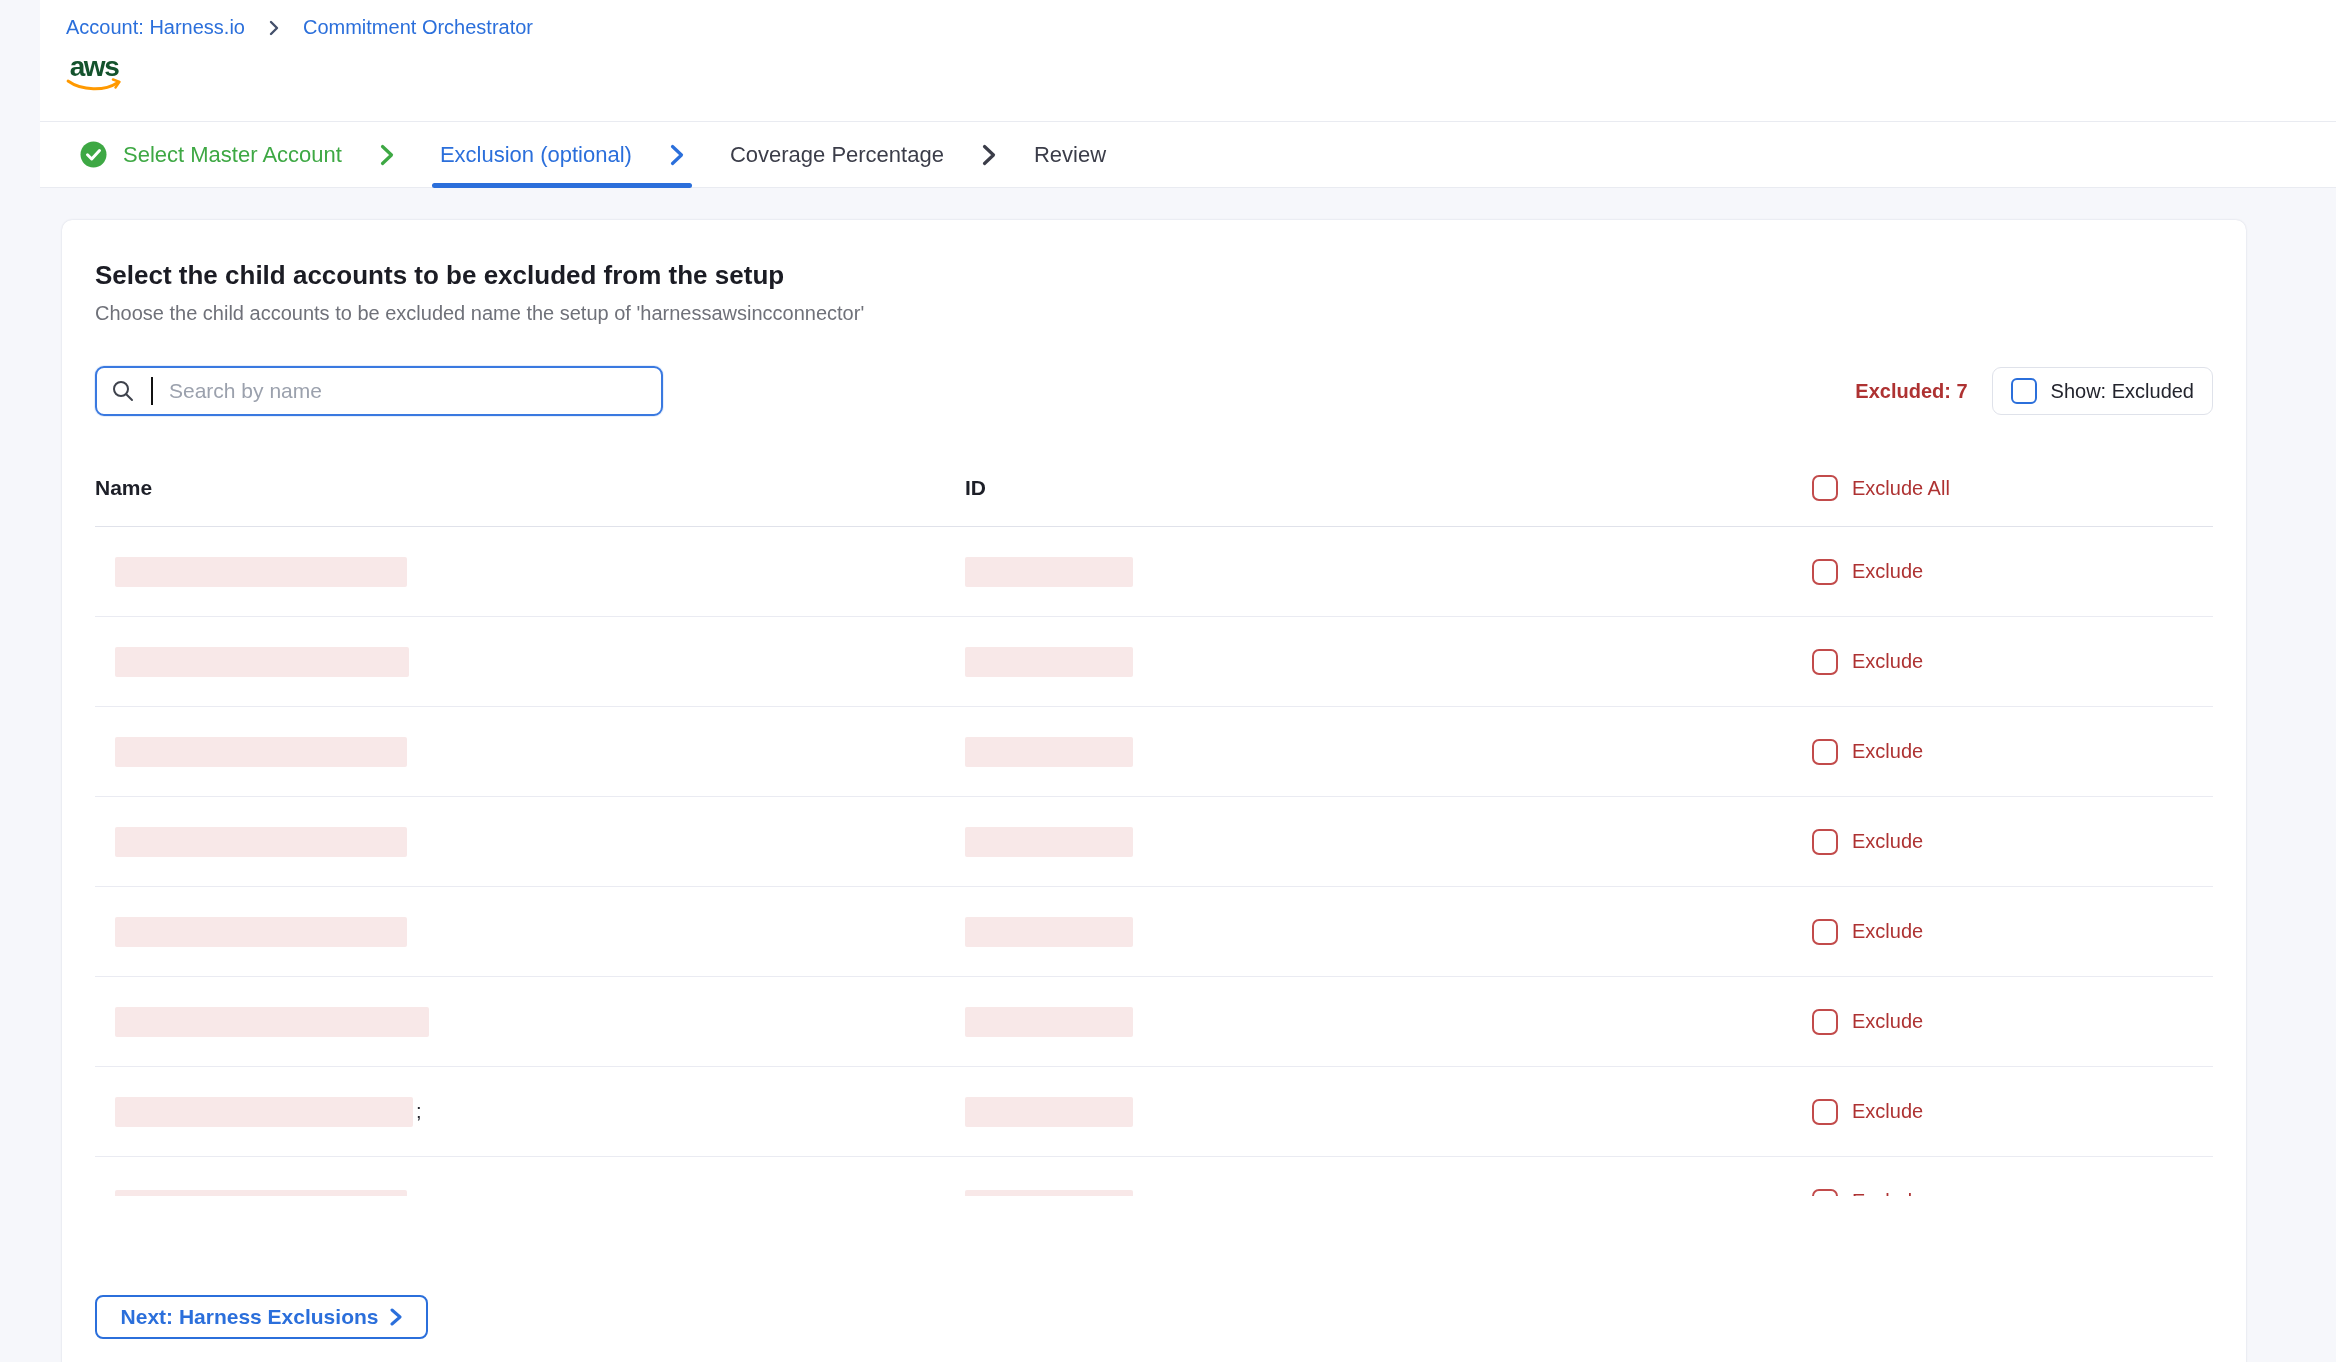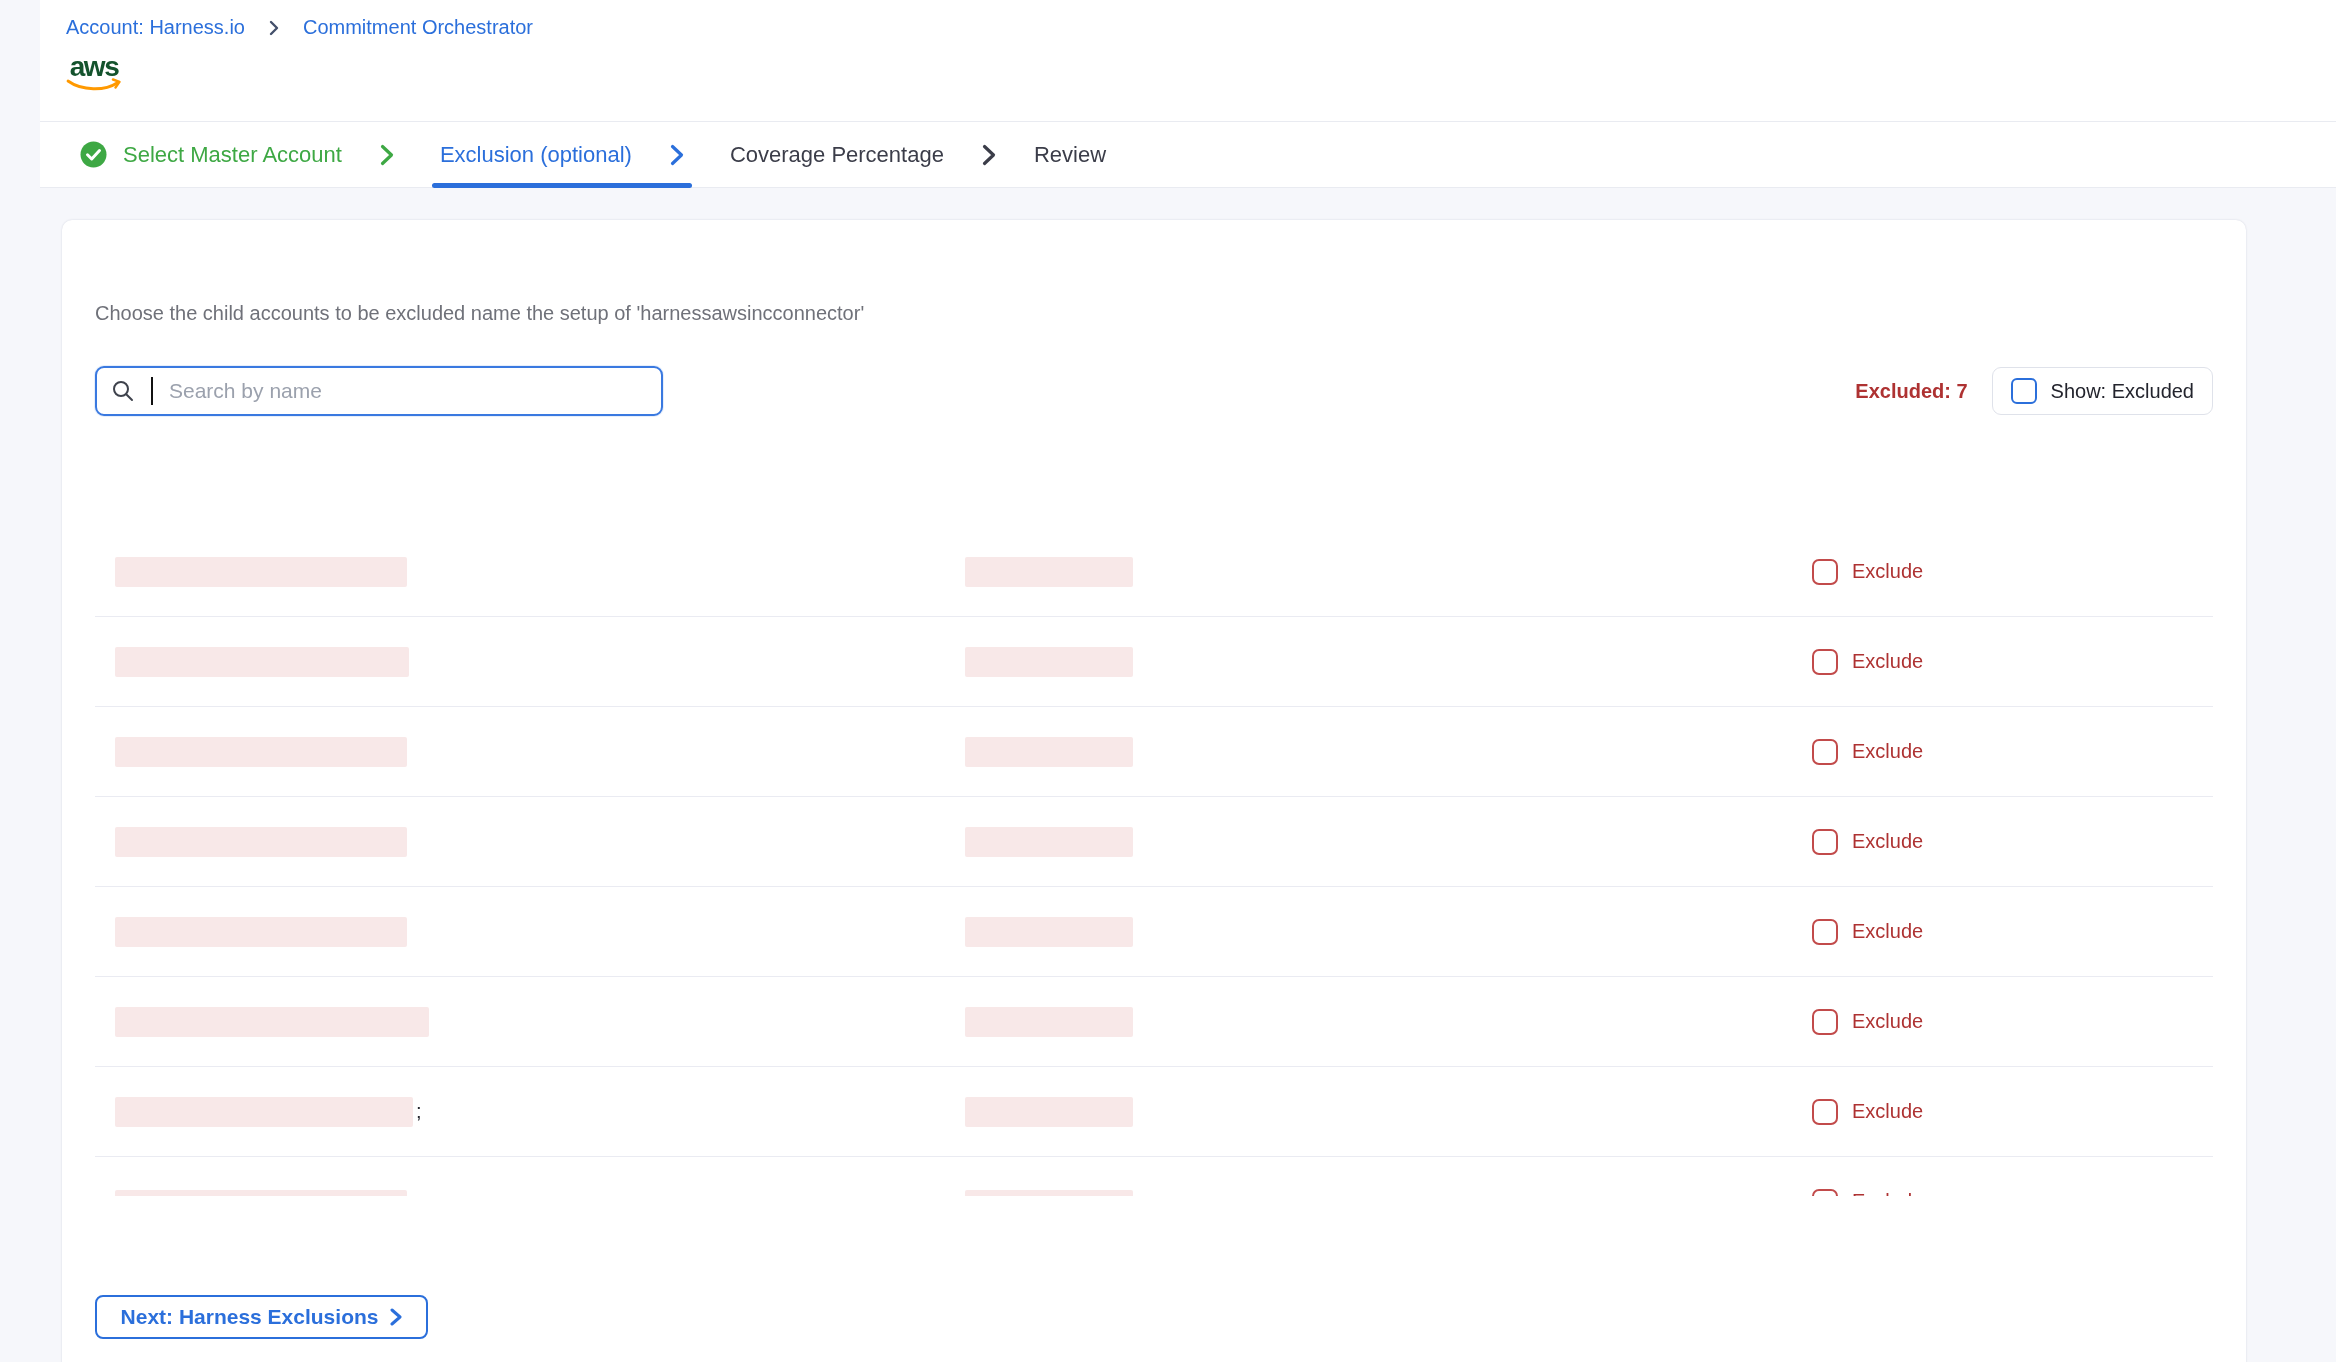--- a/index.html
+++ b/index.html
@@ -141,20 +141,21 @@
       <svg width="14" height="22" viewBox="0 0 14 22">
           <polyline points="2.5,2.5 11.5,11 2.5,19.5" fill="none" stroke="currentColor" stroke-width="3.2" stroke-linecap="round" stroke-linejoin="round"></polyline>
         </svg>
     </span>
     <div class="step upcoming">
       <span>Review</span>
     </div>
   </div>
 
   <div class="card">
+    <div class="heading">Select the child accounts to be excluded from the setup</div>
     <div class="subheading">Choose the child accounts to be excluded name the setup of 'harnessawsincconnector'</div>
 
     <div class="controls">
       <div class="search">
         <span style="display:flex;">
           <svg width="24" height="24" viewBox="0 0 24 24">
               <circle cx="10" cy="10" r="7" fill="none" stroke="#3e424c" stroke-width="2"></circle>
               <line x1="15.2" y1="15.2" x2="21" y2="21" stroke="#3e424c" stroke-width="2" stroke-linecap="round"></line>
             </svg>
         </span>
@@ -163,20 +164,28 @@
       </div>
       <div class="right-controls">
         <span class="excluded-count">Excluded: 7</span>
         <button class="show-btn">
           <span class="cbx blue"></span>
           <span>Show: Excluded</span>
         </button>
       </div>
     </div>
 
+    <div class="thead">
+      <span class="th th-name">Name</span>
+      <span class="th th-id">ID</span>
+      <span class="exclude-all">
+        <span class="cbx red"></span>
+        <span>Exclude All</span>
+      </span>
+    </div>
 
     <div class="tbody">
         <div class="trow">
           <div class="cell-name">
             <span class="redact" style="width: 292px;"></span>
           </div>
           <div class="cell-id">
             <span class="redact" style="width: 168px;"></span>
           </div>
           <div class="cell-ex">

